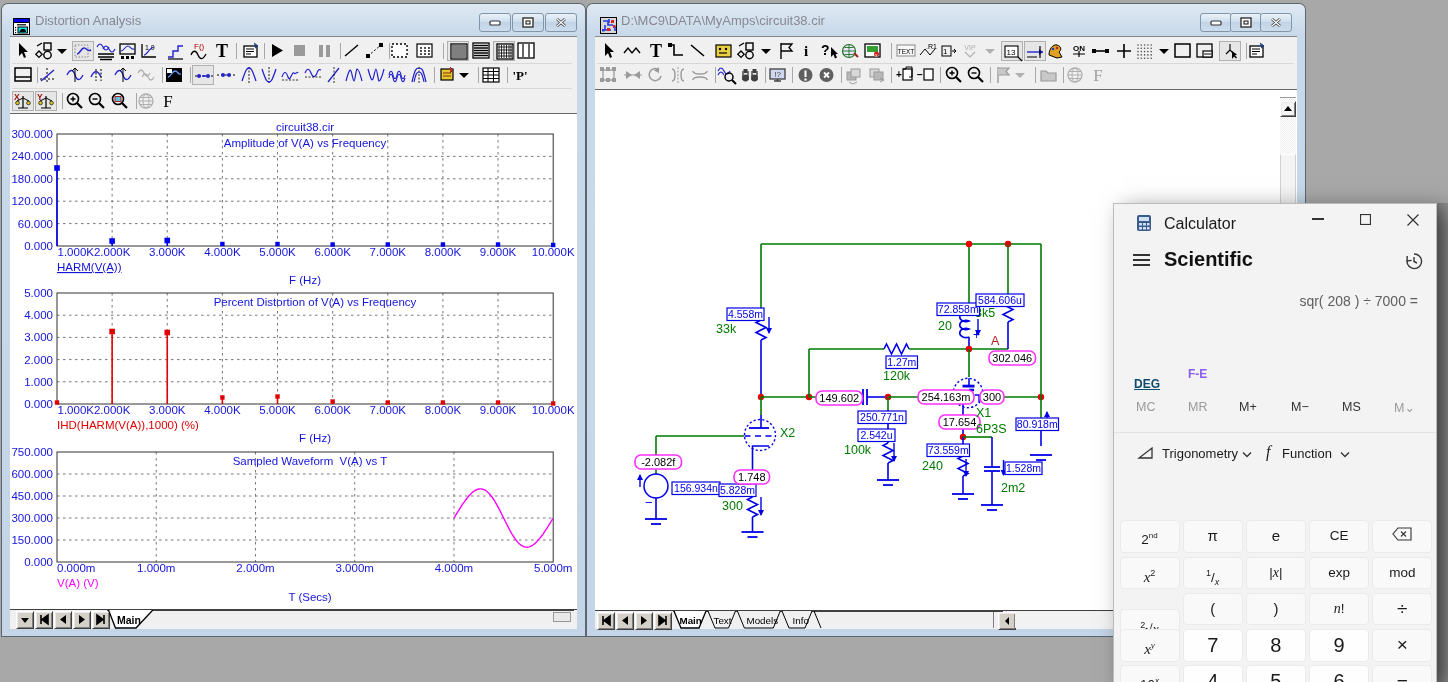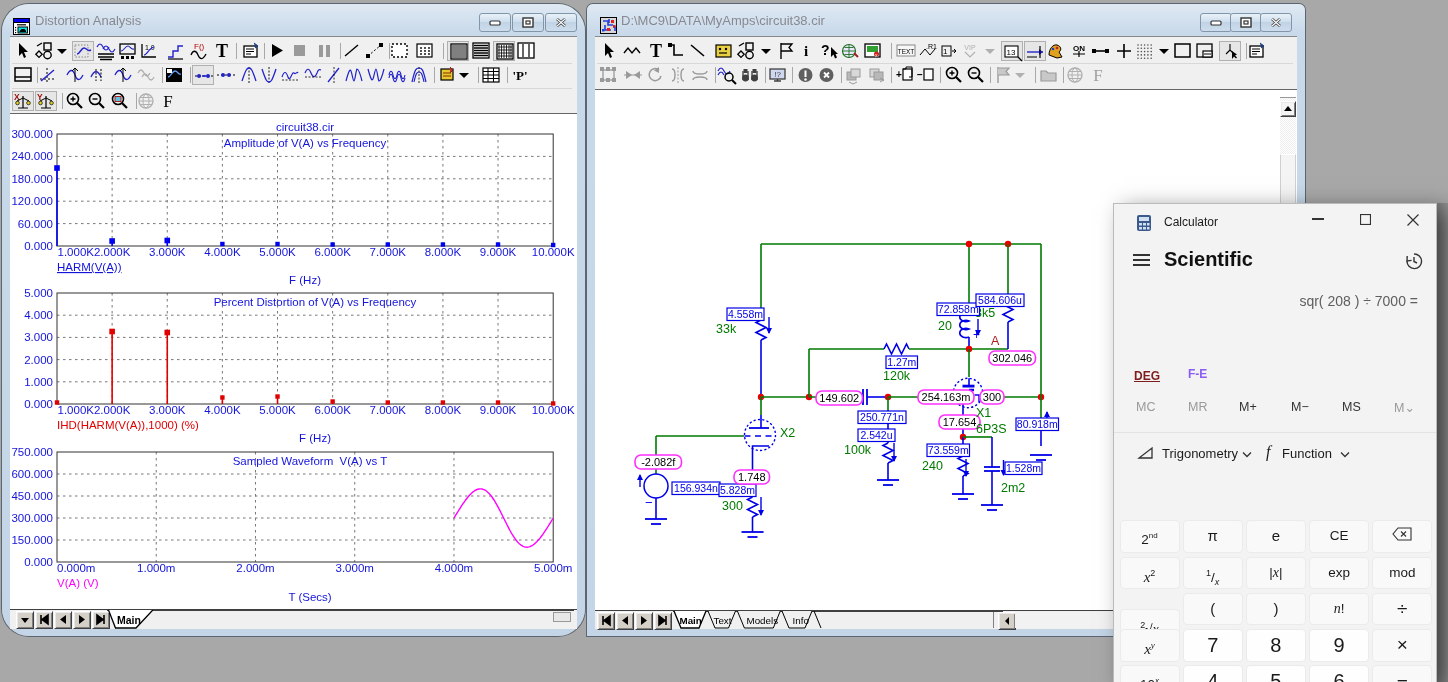--- a/index.html
+++ b/index.html
@@ -18,21 +18,21 @@
 .sep{position:absolute;width:1px;background:#a8a8a8;}
 .tabbtn{position:absolute;width:16px;height:16px;background:#d4d0c8;border:1px solid;
   border-color:#fff #404040 #404040 #fff;box-shadow:inset 1px 1px 0 #e8e8e8, inset -1px -1px 0 #808080;}
 .calcbtn{position:absolute;width:58px;height:30.5px;background:#f9f9f9;border:1px solid #ebebeb;
   border-radius:4px;font-size:13.5px;color:#1a1a1a;text-align:center;line-height:30px;margin-top:48px;}
 .num{background:#fefefe;font-size:20px;font-weight:normal;}
 </style>
 </head>
 <body>
 
-<div class="win" id="lw" style="left:2px;top:4px;width:583px;height:632px;border-radius:27px;">
+<div class="win" id="lw" style="left:2px;top:4px;width:583px;height:632px;">
   <div style="position:absolute;left:11px;top:14px;width:17px;height:17px;">
     <svg width="17" height="17">
       <rect x="0" y="0" width="17" height="17" fill="#000"></rect>
       <rect x="1" y="1" width="15" height="3" fill="#0000ee"></rect>
       <rect x="1" y="5" width="15" height="11" fill="#fff"></rect>
       <rect x="4" y="6.2" width="9" height="1.2" fill="#000"></rect>
       <rect x="2" y="9" width="1.2" height="1.2" fill="#000"></rect>
         <rect x="2" y="11.5" width="1.2" height="1.2" fill="#000"></rect>
         <rect x="2" y="14" width="1.2" height="1.2" fill="#000"></rect>
       <rect x="4.5" y="8.5" width="10.5" height="7" fill="#000"></rect>
@@ -1166,21 +1166,21 @@
   <svg width="17" height="17" style="position:absolute;left:22px;top:11px;">
     <rect x="1" y="0" width="14" height="16" rx="2" fill="#3a5a8c"></rect>
     <rect x="3" y="2" width="10" height="4" fill="#cfe0f2"></rect>
     <rect x="3" y="8" width="3" height="2.5" fill="#cfe0f2"></rect>
       <rect x="7" y="8" width="3" height="2.5" fill="#cfe0f2"></rect>
       <rect x="11" y="8" width="2.5" height="2.5" fill="#cfe0f2"></rect>
     <rect x="3" y="12" width="3" height="2.5" fill="#cfe0f2"></rect>
       <rect x="7" y="12" width="3" height="2.5" fill="#cfe0f2"></rect>
       <rect x="11" y="12" width="2.5" height="2.5" fill="#cfe0f2"></rect>
   </svg>
-  <div style="position:absolute;left:50px;top:11px;font-size:12px;color:#1a1a1a;">Calculator</div>
+  <div style="position:absolute;left:50px;top:11px;font-size:16px;color:#1a1a1a;">Calculator</div>
   <div style="position:absolute;left:198px;top:14px;width:12px;height:1.5px;background:#333;"></div>
   <svg width="11" height="11" style="position:absolute;left:246px;top:10px;">
       <rect x="0.5" y="0.5" width="10" height="10" fill="none" stroke="#333" stroke-width="1.2"></rect>
     </svg>
   <svg width="12" height="12" style="position:absolute;left:293px;top:10px;">
       <path d="M0.5 0.5 L11.5 11.5 M11.5 0.5 L0.5 11.5" stroke="#333" stroke-width="1.2"></path>
     </svg>
 
   <div style="position:absolute;left:19px;top:50px;width:17px;height:12px;">
     <div style="height:2px;background:#333;margin-bottom:3px;"></div>
@@ -1189,21 +1189,21 @@
   </div>
   <div style="position:absolute;left:50px;top:44px;font-size:20px;font-weight:bold;color:#111;">Scientific</div>
   <svg width="20" height="20" style="position:absolute;left:290px;top:47px;">
     <path d="M10 3 A7.3 7.3 0 1 1 3 10" fill="none" stroke="#333" stroke-width="1.4"></path>
     <path d="M3.2 5 L3 10 L7.6 9.4" fill="none" stroke="#333" stroke-width="1.4"></path>
     <path d="M10 6 L10 10.5 L13 12" fill="none" stroke="#333" stroke-width="1.4"></path>
   </svg>
 
   <div style="position:absolute;right:18px;top:89px;font-size:14px;color:#5e5e5e;">sqr( 208 ) ÷ 7000 =</div>
 
-  <div style="position:absolute;left:20px;top:165px;font-size:12px;font-weight:bold;color:#7f1d1d;text-decoration:underline;">DEG</div>
+  <div style="position:absolute;left:20px;top:173px;font-size:12px;font-weight:bold;color:#0c4a6e;text-decoration:underline;">DEG</div>
   <div style="position:absolute;left:74px;top:163px;font-size:12px;font-weight:bold;color:#8b5cf6;">F-E</div>
 
   <div style="position:absolute;top:196px;width:100%;font-size:12.5px;color:#9a9a9a;">
     <span style="position:absolute;left:22px;">MC</span>
     <span style="position:absolute;left:74px;">MR</span>
     <span style="position:absolute;left:125px;color:#333;">M+</span>
     <span style="position:absolute;left:177px;color:#333;">M−</span>
     <span style="position:absolute;left:228px;color:#333;">MS</span>
     <span style="position:absolute;left:280px;">M⌄</span>
   </div>

